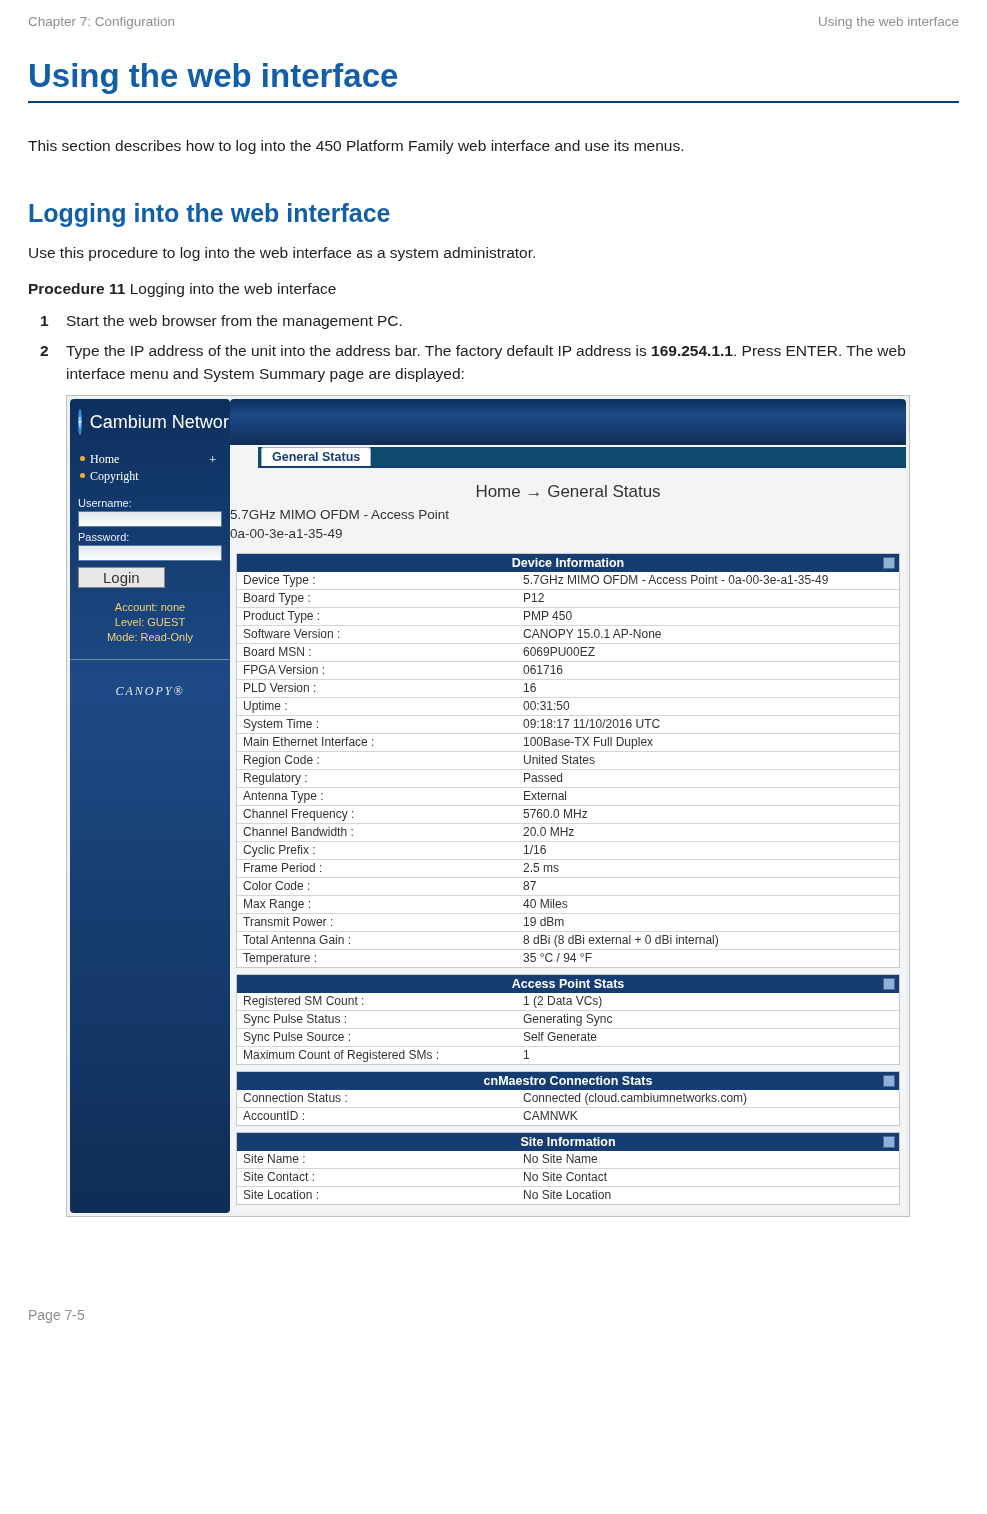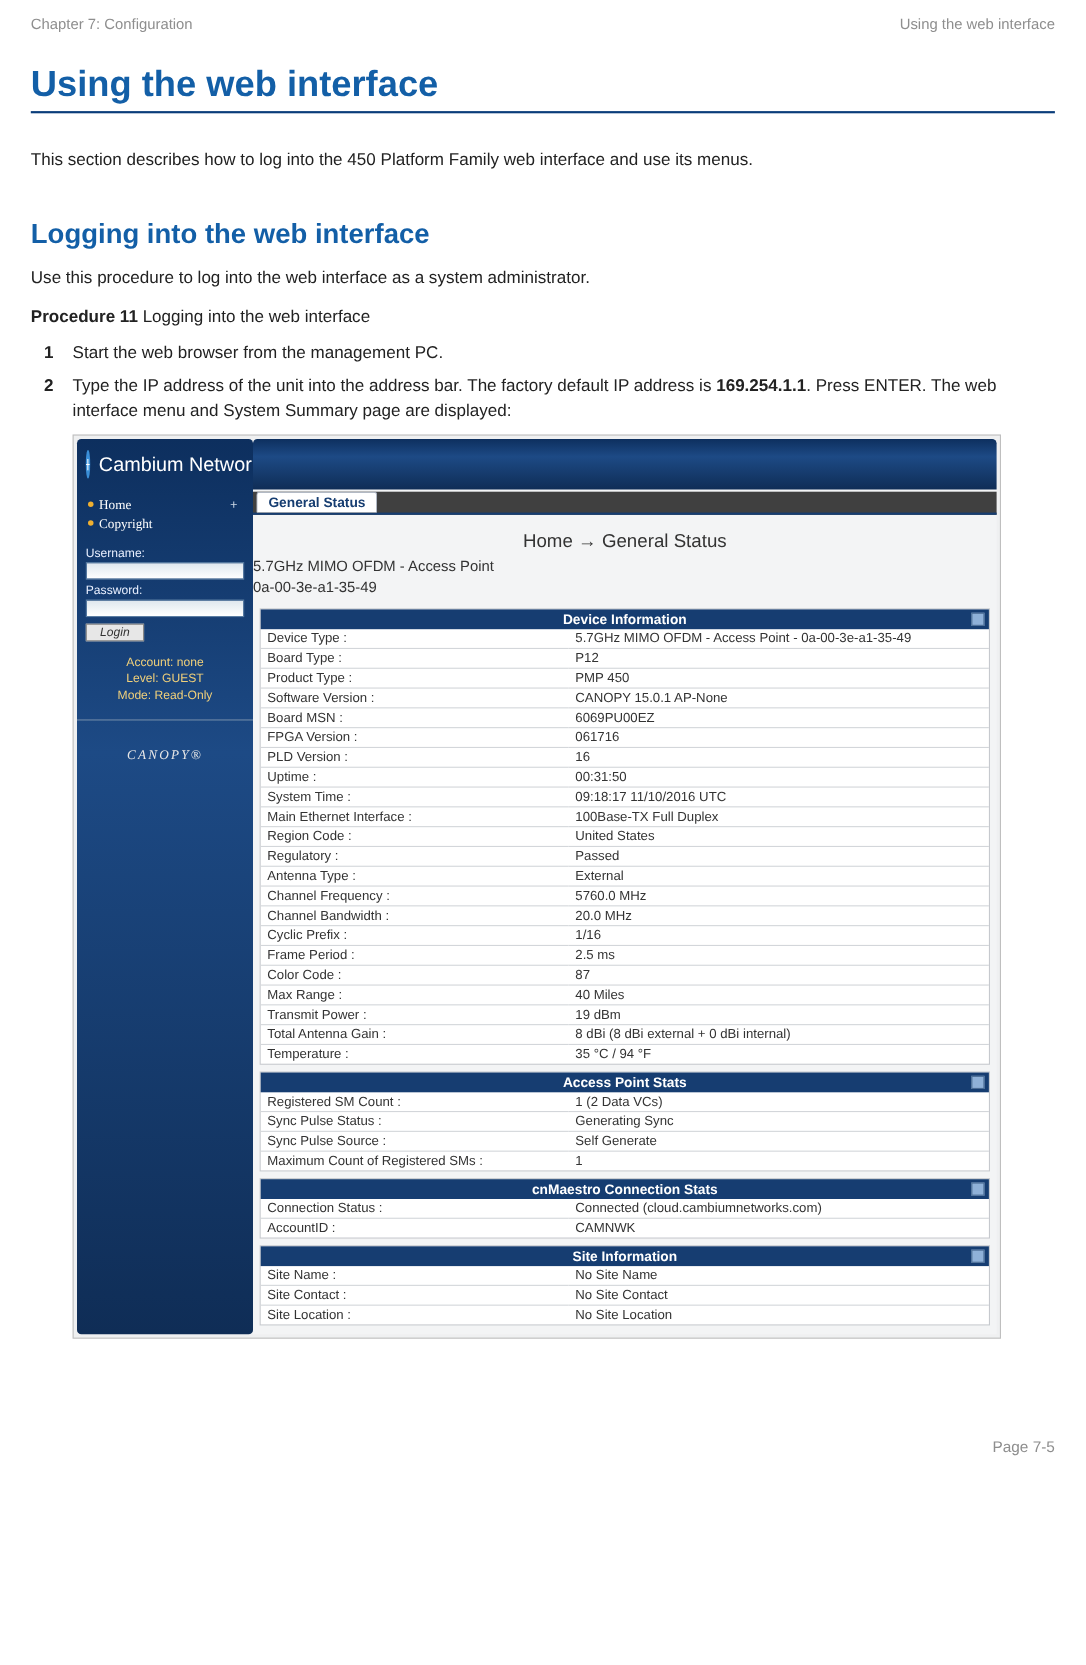--- a/index.html
+++ b/index.html
@@ -125,23 +125,22 @@
       background: linear-gradient(#dfe7ee,#fff);
       border:1px solid #5a7da3;
       margin-top:2px;
     }
     .login-btn {
       display:inline-block;
       margin-top:6px;
       background:#e7e7e7;
       border:1px solid #888;
       color:#333;
-      font-size:11px;
-      padding:1px 12px;
-      font-style:italic;
+      font-size:15px;
+      padding:1px 24px;
     }
     .acct-block {
       margin: 6px 8px 0 8px;
       font-size: 11px;
       color:#f0d07a;
       text-align:center;
       line-height:1.35;
     }
     .canopy-brand {
       margin: 14px 0 0 0;
@@ -159,21 +158,22 @@
     .shot-top-bar {
       height:46px;
       background: linear-gradient(#0d2f5e, #1d4a85 35%, #0f2d56);
       border-top-left-radius:4px;
       border-top-right-radius:4px;
       margin-bottom:2px;
     }
     .tab-row {
       border-bottom: 2px solid #163d71;
       padding-left:0;
-      background:#404040;
+      background:#0c4a6e;
+      margin-left:28px;
     }
     .tab-chip {
       display:inline-block;
       background:#fff;
       border:1px solid #a9b2c1;
       border-bottom:none;
       padding: 2px 10px;
       font-size: 12.5px;
       font-weight:bold;
       color:#163d71;
@@ -221,21 +221,21 @@
     }
     table.kv td {
       border-top:1px solid #d3d6da;
       padding: 1.5px 6px;
       vertical-align: top;
     }
     table.kv td.k { width: 280px; }
     table.kv tr:first-child td { border-top:none; }
 
     .page-footer {
-      text-align:right;
+      text-align:left;
       font-size:14px;
       color:#8e8e8e;
       margin-top:90px;
     }
   </style>
 </head>
 <body>
 
 <div class="pg-header">
   <span>Chapter 7:  Configuration</span>

